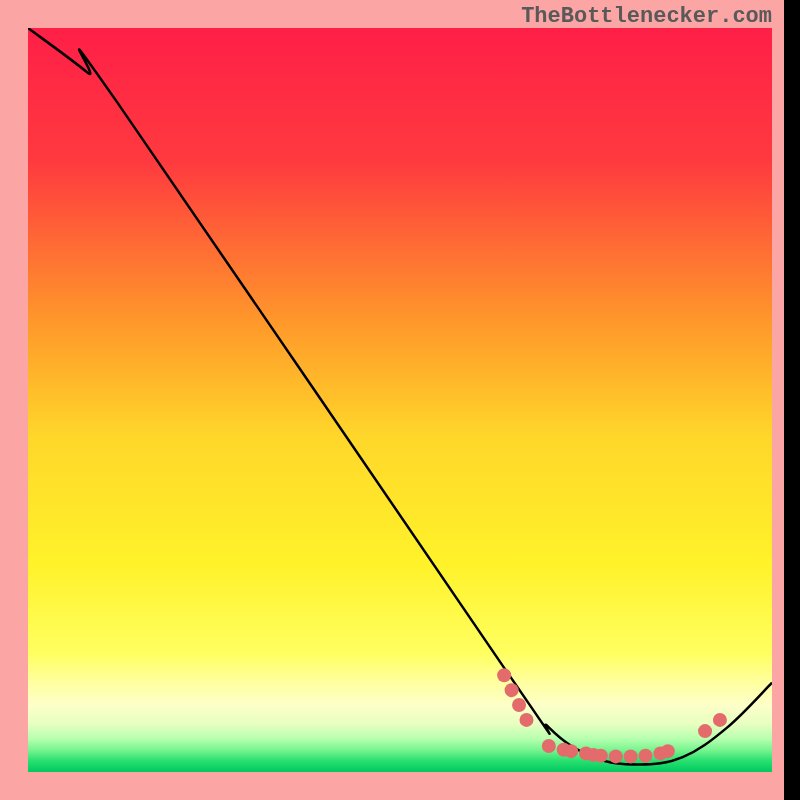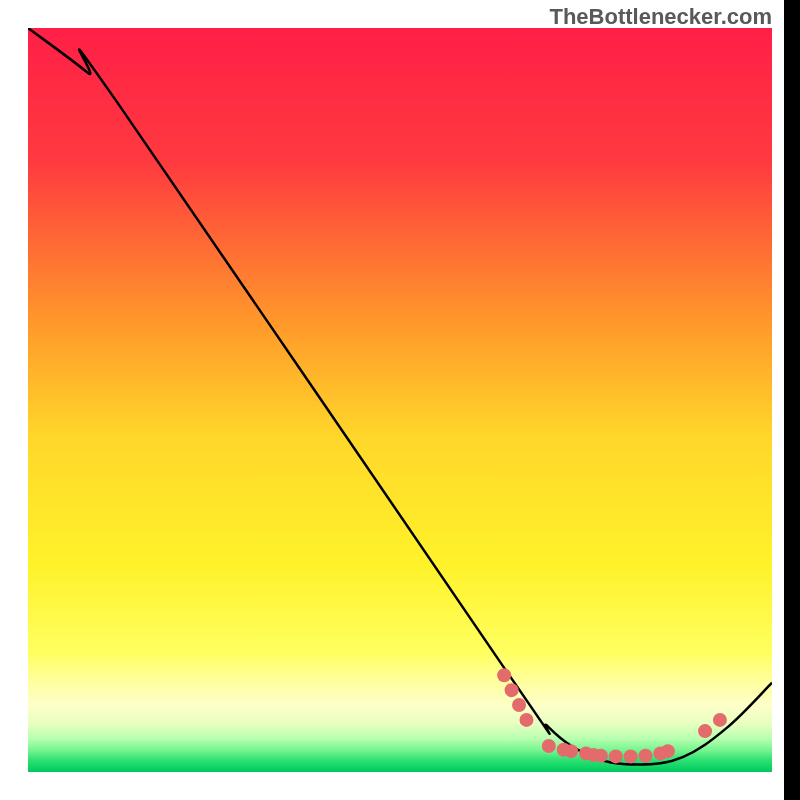--- a/index.html
+++ b/index.html
@@ -8,21 +8,22 @@
     background: #000;
     width: 800px;
     height: 800px;
     overflow: hidden;
     font-family: Arial, sans-serif;
   }
   .container {
     position: relative;
     width: 784px;
     height: 800px;
-    background: #ffffff;
+    background: #fca5a5;
+    font-family: Liberation Mono, monospace;
   }
   .watermark {
     position: absolute;
     top: 4px;
     right: 12px;
     color: #595959;
     font-size: 22px;
     font-weight: bold;
     z-index: 10;
   }

